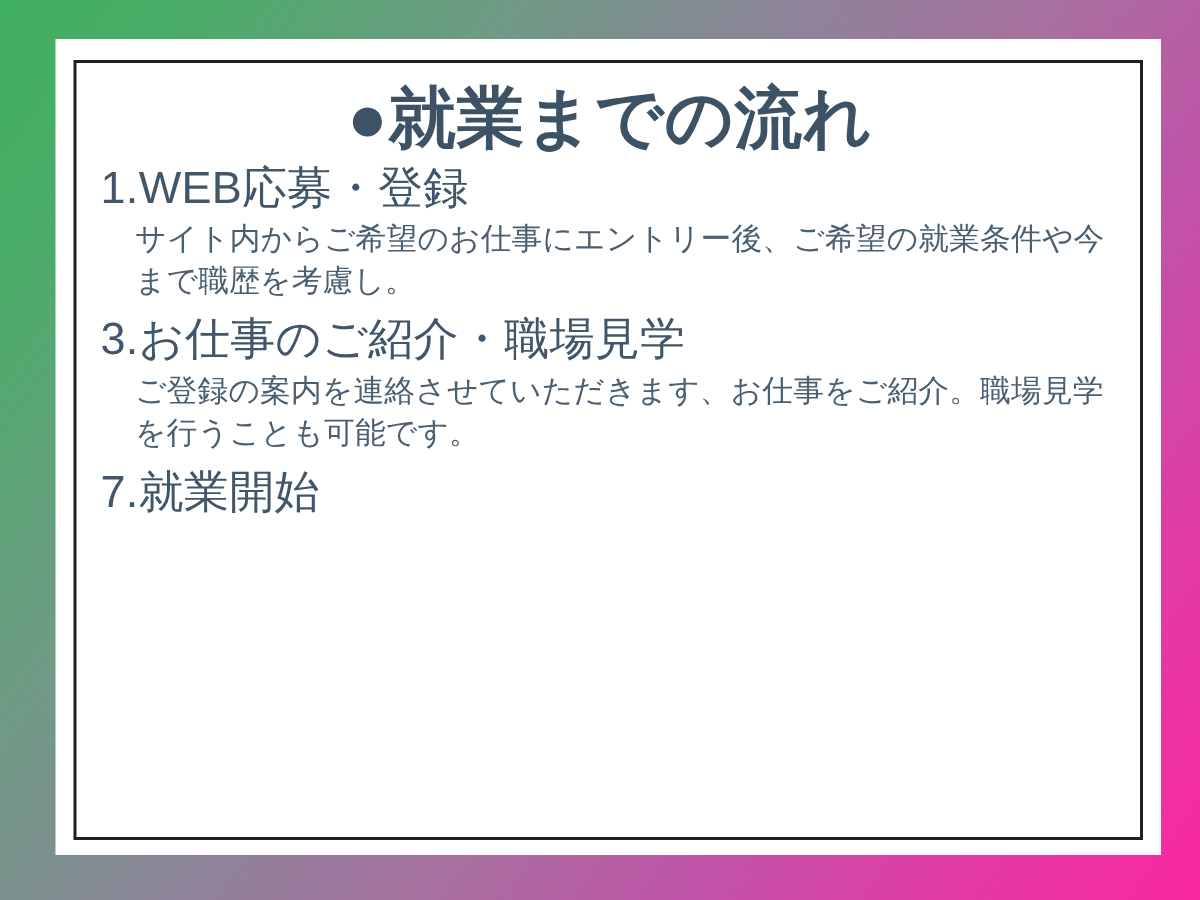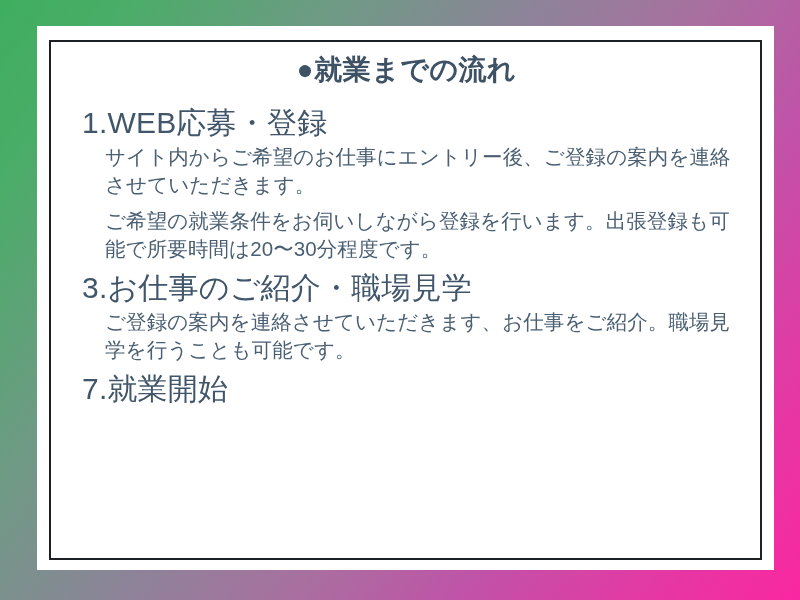--- a/index.html
+++ b/index.html
@@ -57,31 +57,31 @@
     position: absolute;
     left: -2px; right: -2px; top: -2px; bottom: -2px;
     border: 1px solid rgba(40, 44, 48, 0.45);
     pointer-events: none;
   }
 
   
   #poster-title {
     margin: 0;
     text-align: center;
-    font-size: 28px;
+    font-size: 45px;
     line-height: 1.05;
     font-weight: bold;
     letter-spacing: 0.5px;
     color: #3e5266;
     padding: 3px 0 6px 0;
   }
 
   
   #steps-list {
-    margin: 15px;
+    margin: 0;
     padding: 0 0 0 0;
     list-style: none;
   }
   .step-item {
     margin: 0 0 7px 0;
   }
   .step-heading {
     margin: 0;
     font-size: 30px;
     line-height: 1.22;
@@ -105,25 +105,24 @@
 <div id="poster-frame">
   <div id="card">
     <div id="inner-frame">
 
       <h1 id="poster-title">●就業までの流れ</h1>
 
       <ul id="steps-list">
 
         <li class="step-item">
           <h2 class="step-heading">1.WEB応募・登録</h2>
-          <p class="step-body">サイト内からご希望のお仕事にエントリー後、ご登録の案内を連絡させていただきます。</p>
+          <p class="step-body">サイト内からご希望のお仕事にエントリー後、ご希望の就業条件や今まで職歴を考慮し。</p>
         </li>
 
         <li class="step-item">
-          <p class="step-body">ご希望の就業条件をお伺いしながら登録を行います。出張登録も可能で所要時間は20〜30分程度です。</p>
         </li>
 
         <li class="step-item">
           <h2 class="step-heading">3.お仕事のご紹介・職場見学</h2>
           <p class="step-body">ご登録の案内を連絡させていただきます、お仕事をご紹介。職場見学を行うことも可能です。</p>
         </li>
 
         <li class="step-item">
           <h2 class="step-heading">7.就業開始</h2>
         </li>

